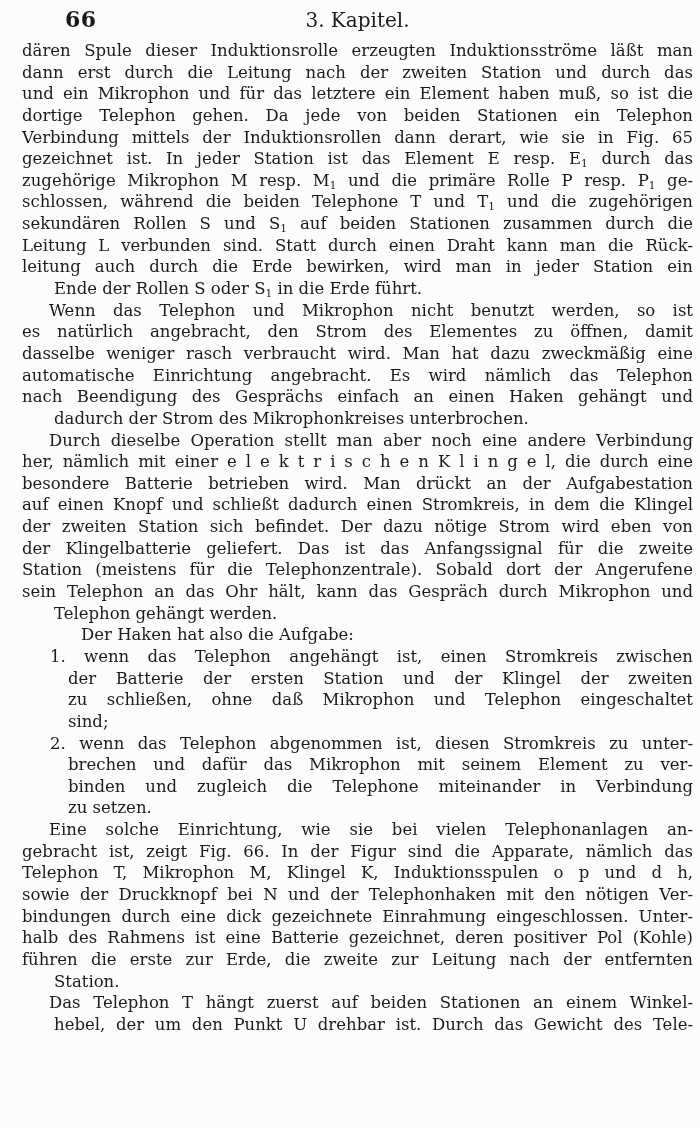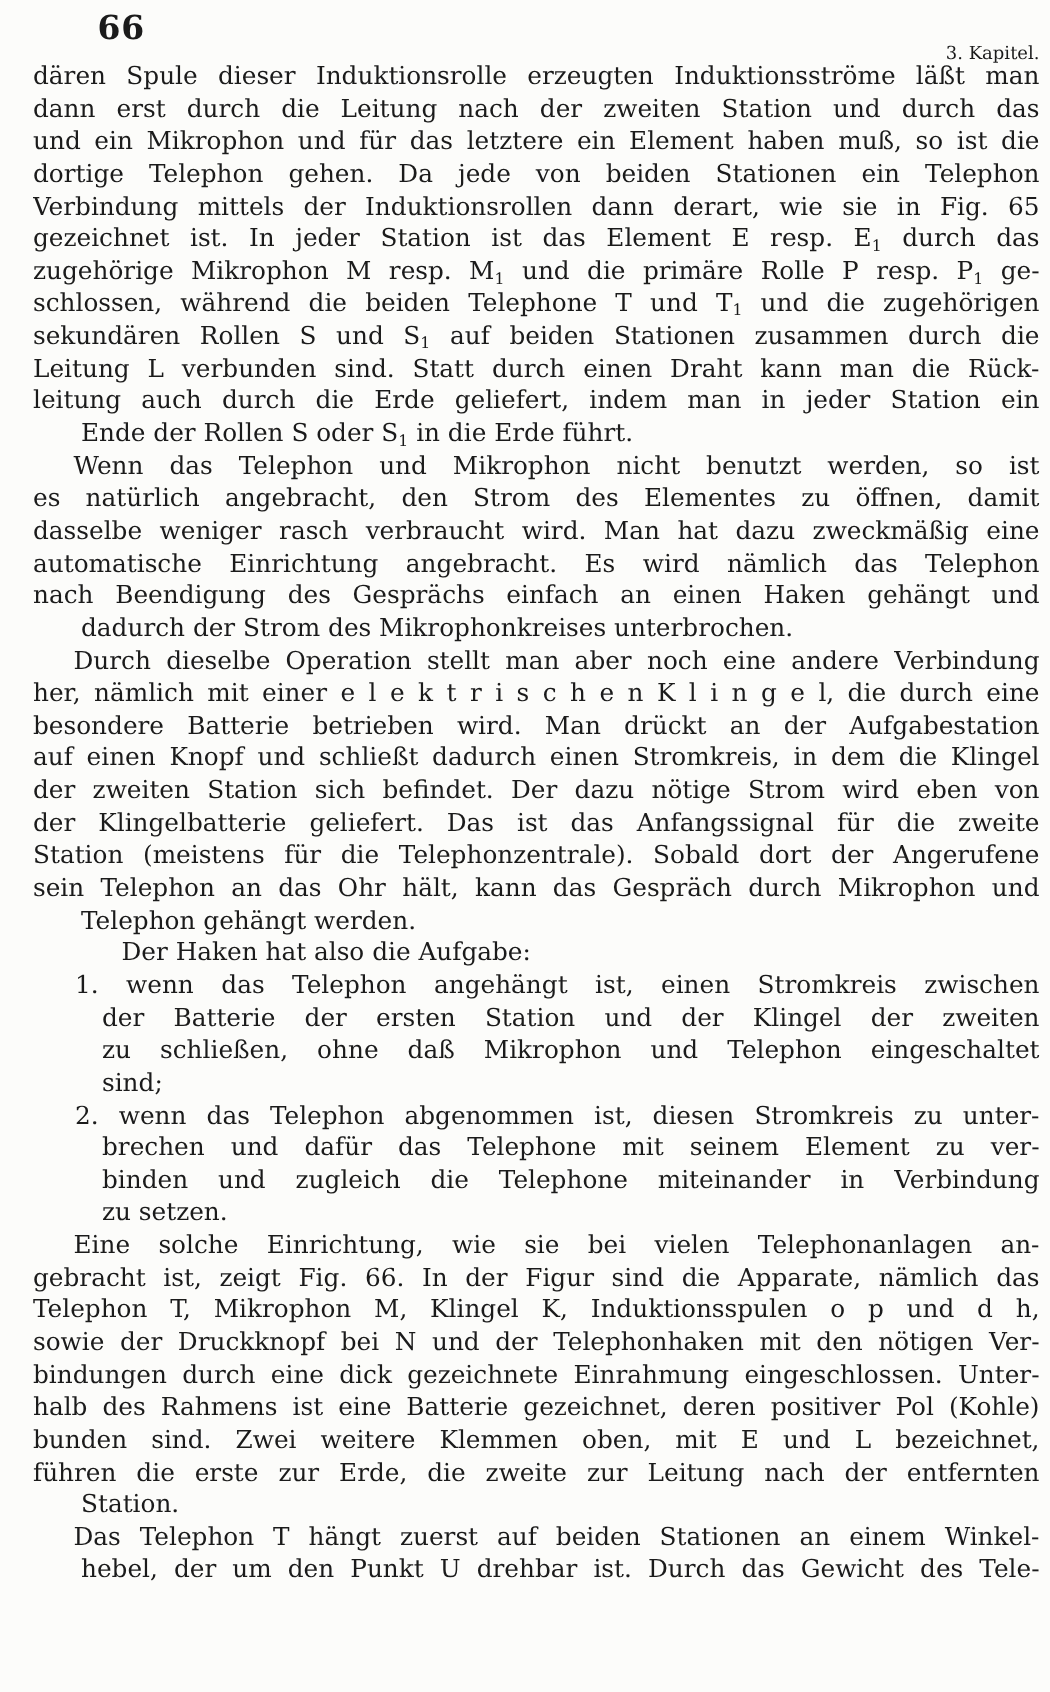--- a/index.html
+++ b/index.html
@@ -30,23 +30,22 @@
     font-size: 22px;
     font-weight: bold;
     letter-spacing: 0.5px;
     margin-left: 43px;
   }
   .running-head {
     position: absolute;
     left: 0;
     right: 0;
     top: 2px;
-    text-align: right;
-    font-size: 12px;
-    margin-top: 20px;
+    text-align: center;
+    font-size: 20px;
   }
   .page-body {
     position: absolute;
     top: 40px;
     left: 22px;
     width: 671px;
   }
   .line {
     font-size: 16.5px;
     line-height: 21.65px;
@@ -86,21 +85,21 @@
         <div class="line">dären Spule dieser Induktionsrolle erzeugten Induktionsströme läßt man</div>
         <div class="line">dann erst durch die Leitung nach der zweiten Station und durch das</div>
         <div class="line">und ein Mikrophon und für das letztere ein Element haben muß, so ist die</div>
         <div class="line">dortige Telephon gehen. Da jede von beiden Stationen ein Telephon</div>
         <div class="line">Verbindung mittels der Induktionsrollen dann derart, wie sie in Fig. 65</div>
         <div class="line">gezeichnet ist. In jeder Station ist das Element E resp. E<sub>1</sub> durch das</div>
         <div class="line">zugehörige Mikrophon M resp. M<sub>1</sub> und die primäre Rolle P resp. P<sub>1</sub> ge-</div>
         <div class="line">schlossen, während die beiden Telephone T und T<sub>1</sub> und die zugehörigen</div>
         <div class="line">sekundären Rollen S und S<sub>1</sub> auf beiden Stationen zusammen durch die</div>
         <div class="line">Leitung L verbunden sind. Statt durch einen Draht kann man die Rück-</div>
-        <div class="line">leitung auch durch die Erde geliefert, indem man in jeder Station ein</div>
+        <div class="line">leitung auch durch die Erde bewirken, wird man in jeder Station ein</div>
         <div class="line last">Ende der Rollen S oder S<sub>1</sub> in die Erde führt.</div>
       </div>
     <div class="para indent">
         <div class="line">Wenn das Telephon und Mikrophon nicht benutzt werden, so ist</div>
         <div class="line">es natürlich angebracht, den Strom des Elementes zu öffnen, damit</div>
         <div class="line">dasselbe weniger rasch verbraucht wird. Man hat dazu zweckmäßig eine</div>
         <div class="line">automatische Einrichtung angebracht. Es wird nämlich das Telephon</div>
         <div class="line">nach Beendigung des Gesprächs einfach an einen Haken gehängt und</div>
         <div class="line last">dadurch der Strom des Mikrophonkreises unterbrochen.</div>
       </div>
@@ -119,32 +118,31 @@
         <div class="line last">Der Haken hat also die Aufgabe:</div>
       </div>
     <div class="para list">
         <div class="line">1. wenn das Telephon angehängt ist, einen Stromkreis zwischen</div>
         <div class="line">der Batterie der ersten Station und der Klingel der zweiten</div>
         <div class="line">zu schließen, ohne daß Mikrophon und Telephon eingeschaltet</div>
         <div class="line last">sind;</div>
       </div>
     <div class="para list">
         <div class="line">2. wenn das Telephon abgenommen ist, diesen Stromkreis zu unter-</div>
-        <div class="line">brechen und dafür das Telephone mit seinem Element zu ver-</div>
+        <div class="line">brechen und dafür das Mikrophon mit seinem Element zu ver-</div>
         <div class="line">binden und zugleich die Telephone miteinander in Verbindung</div>
         <div class="line last">zu setzen.</div>
       </div>
     <div class="para indent">
         <div class="line">Eine solche Einrichtung, wie sie bei vielen Telephonanlagen an-</div>
         <div class="line">gebracht ist, zeigt Fig. 66. In der Figur sind die Apparate, nämlich das</div>
         <div class="line">Telephon T, Mikrophon M, Klingel K, Induktionsspulen o p und d h,</div>
         <div class="line">sowie der Druckknopf bei N und der Telephonhaken mit den nötigen Ver-</div>
         <div class="line">bindungen durch eine dick gezeichnete Einrahmung eingeschlossen. Unter-</div>
         <div class="line">halb des Rahmens ist eine Batterie gezeichnet, deren positiver Pol (Kohle)</div>
-        <div class="line">bunden sind. Zwei weitere Klemmen oben, mit E und L bezeichnet,</div>
         <div class="line">führen die erste zur Erde, die zweite zur Leitung nach der entfernten</div>
         <div class="line last">Station.</div>
       </div>
     <div class="para indent cont">
         <div class="line">Das Telephon T hängt zuerst auf beiden Stationen an einem Winkel-</div>
         <div class="line last">hebel, der um den Punkt U drehbar ist. Durch das Gewicht des Tele-</div>
       </div>
   </div>
 
 </div>

